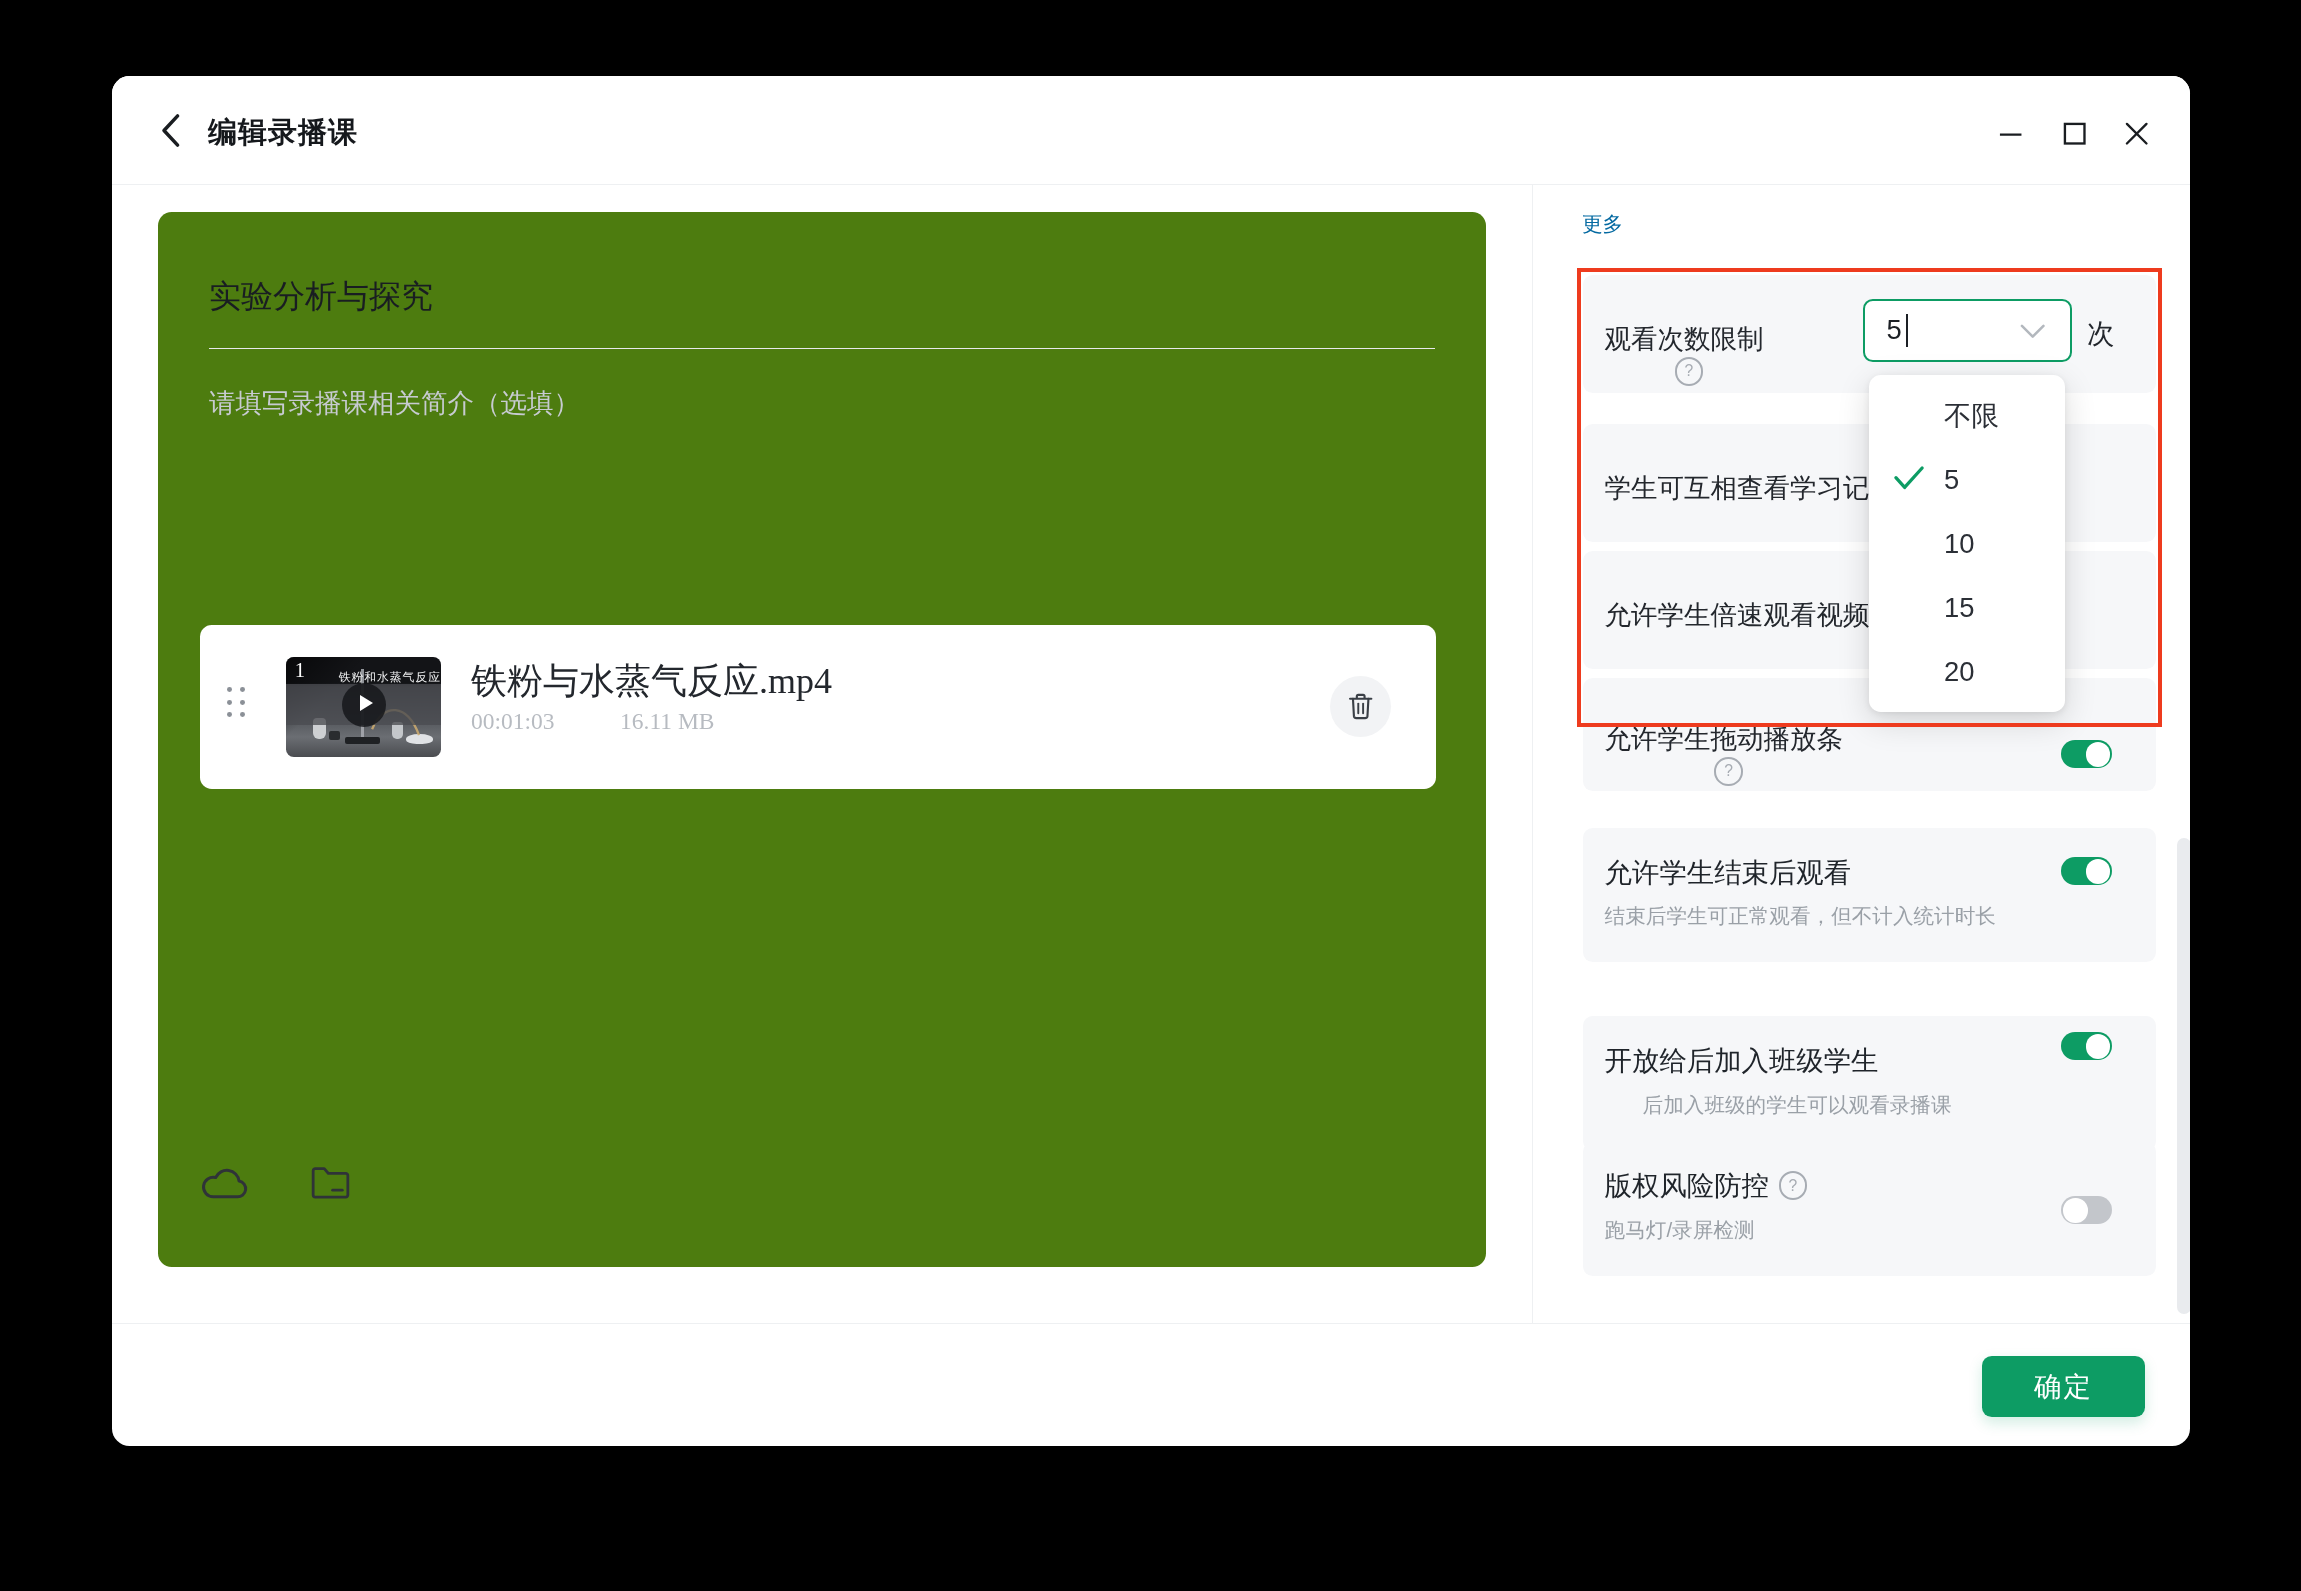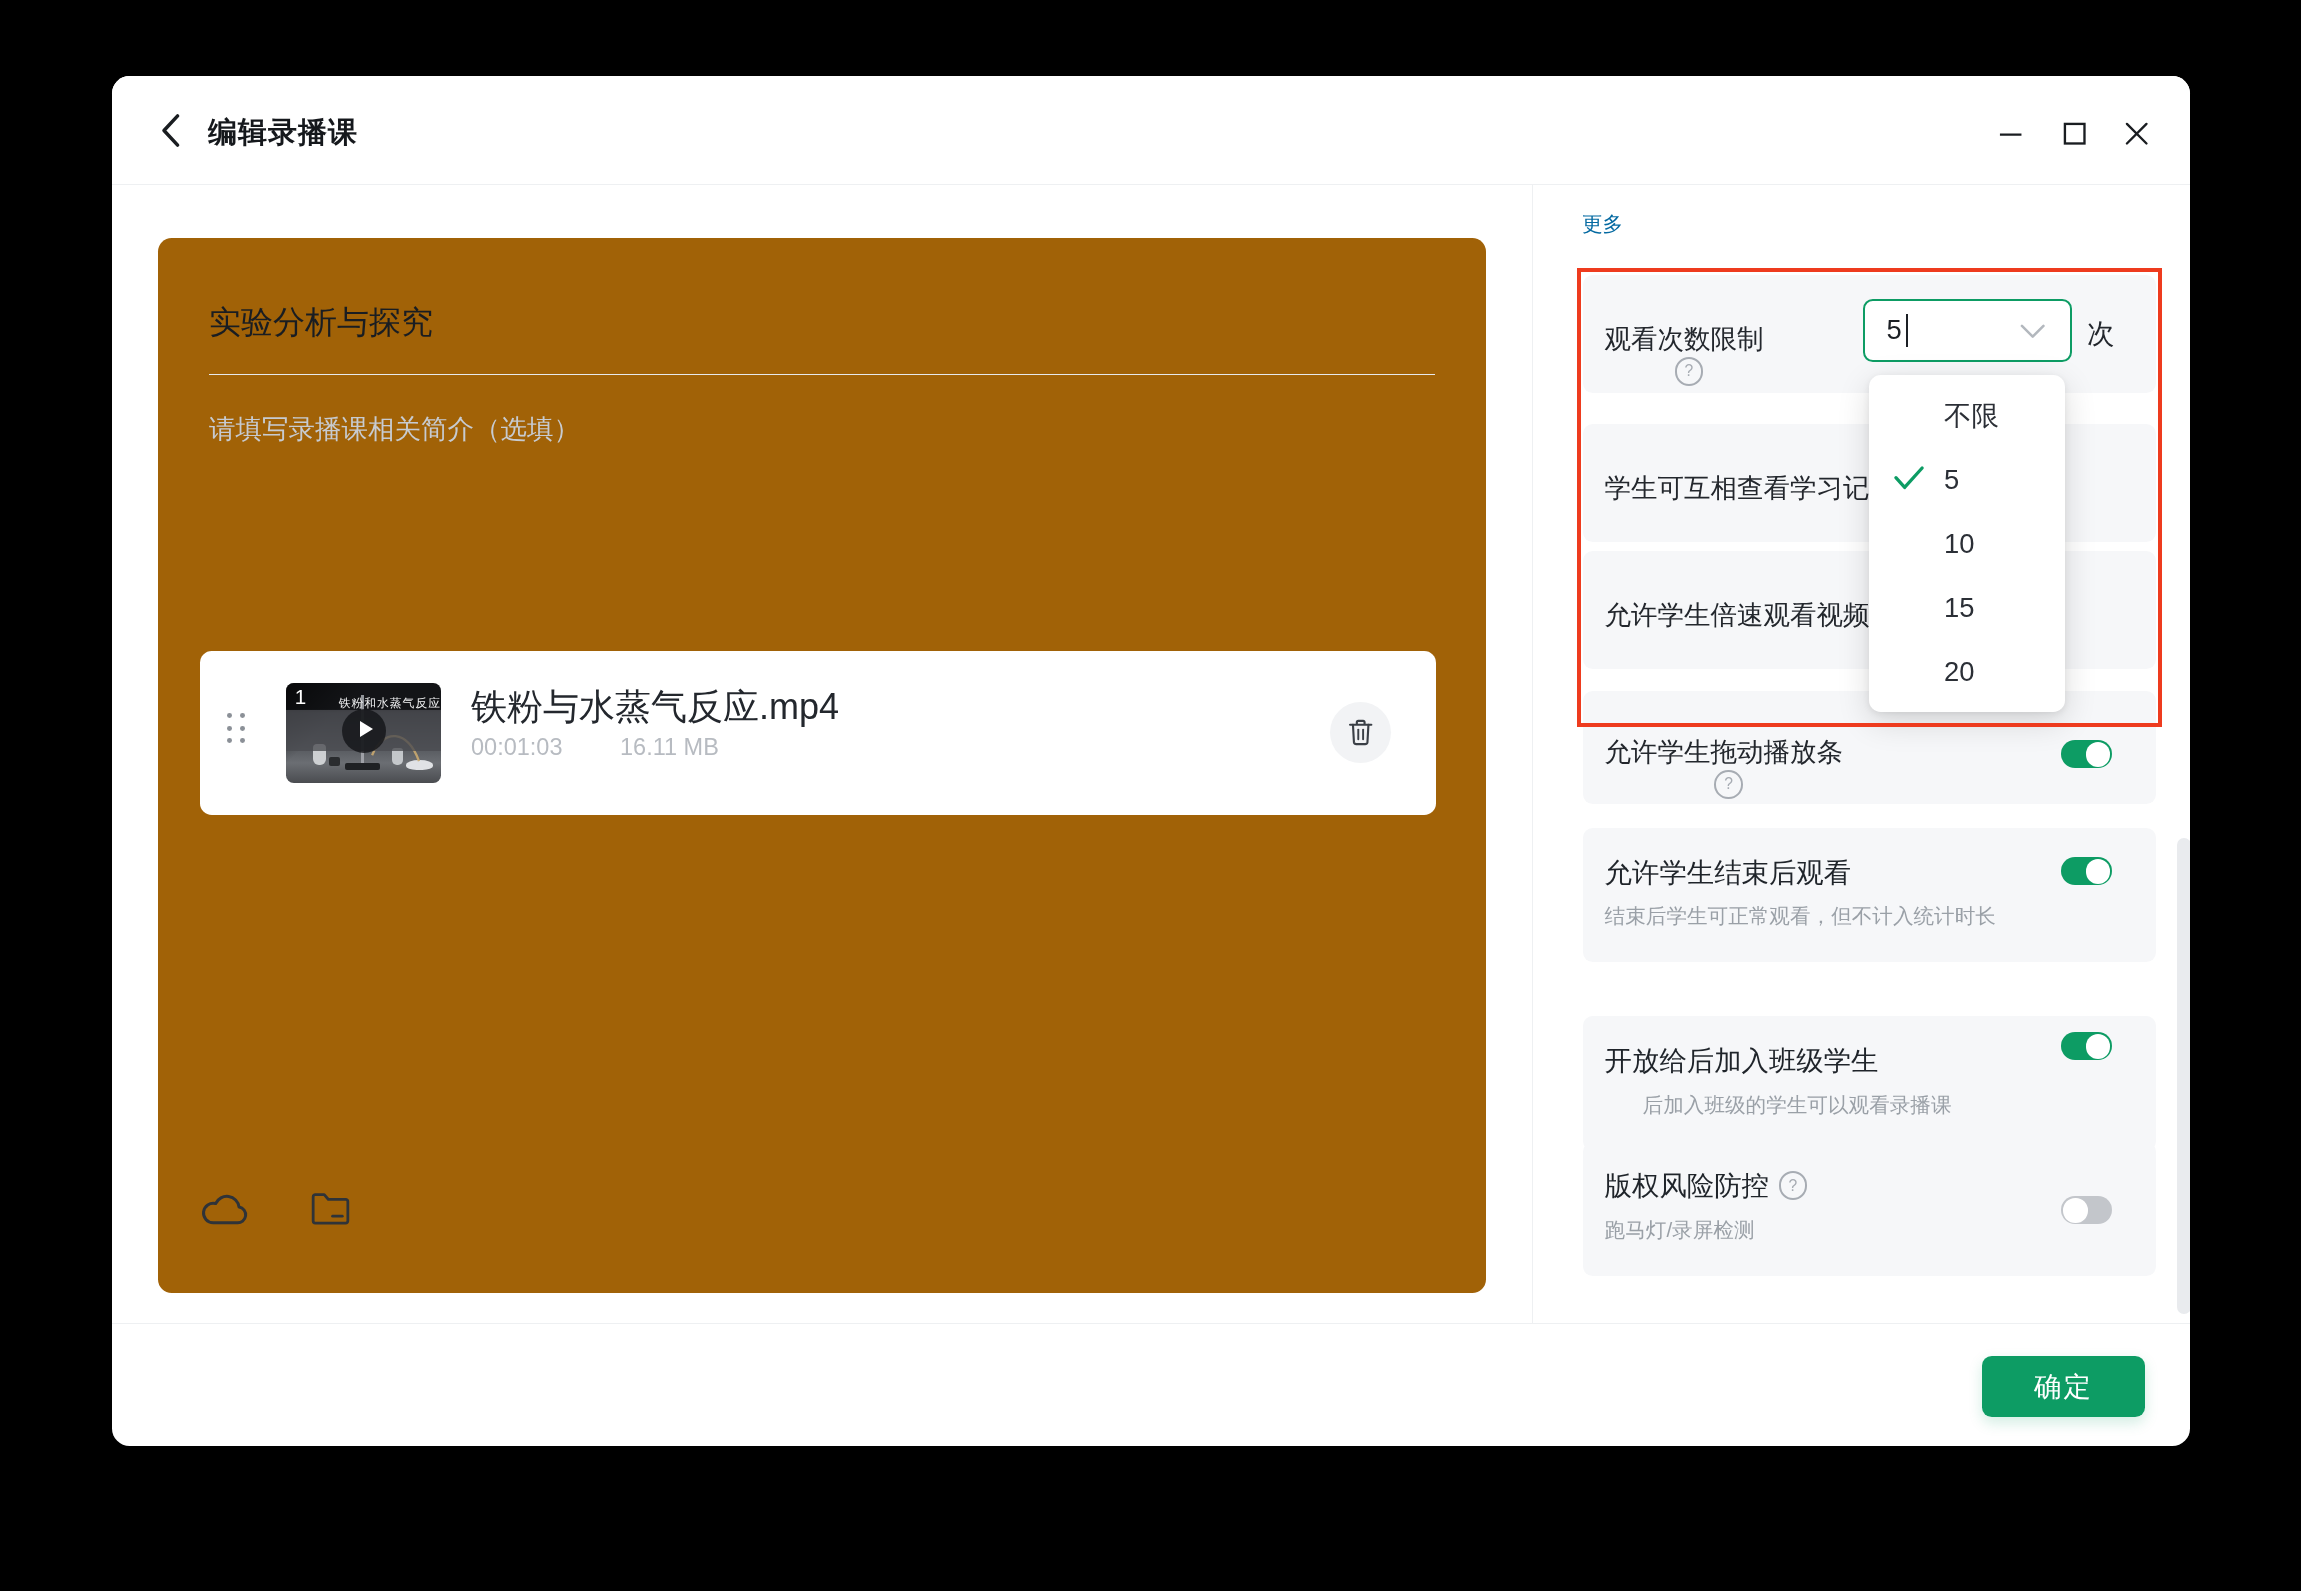--- a/index.html
+++ b/index.html
@@ -12,21 +12,21 @@
     position:absolute;left:112px;top:76px;width:2078px;height:1370px;
     background:#fff;border-radius:17.6px;overflow:hidden;
   }
   
   .hdr{position:absolute;left:0;top:0;width:2078px;height:108px;border-bottom:1px solid #eef0f2;background:#fff;}
   .back-btn{position:absolute;left:39px;top:35px;width:39px;height:39px;cursor:pointer;display:flex;align-items:center;justify-content:center;}
   .hdr-title{position:absolute;left:96px;top:37px;font-size:29px;font-weight:700;color:#15181c;letter-spacing:1px;}
   .win-btn{position:absolute;top:37px;width:41px;height:41px;display:flex;align-items:center;justify-content:center;cursor:pointer;}
   .win-min{left:1878px;} .win-max{left:1942px;} .win-close{left:2004px;}
   
-  .main-panel{position:absolute;left:46px;top:162px;width:1328px;height:1055px;background:#a16207;border-radius:13.7px;}
+  .main-panel{position:absolute;left:46px;top:136px;width:1328px;height:1055px;background:#4d7c0f;border-radius:13.7px;font-family:Liberation Serif, serif;}
   .course-title{position:absolute;left:51px;top:63px;font-size:32px;font-weight:500;color:#191d22;}
   .title-divider{position:absolute;left:51px;top:136px;width:1226px;height:1px;background:#e7e9ec;}
   .desc-placeholder{position:absolute;left:51px;top:173px;font-size:26.5px;color:#c7cbd1;}
   
   .video-card{position:absolute;left:42px;top:413px;width:1236px;height:164px;background:#fff;border-radius:11.8px;}
   .drag-handle{position:absolute;left:27.4px;top:62px;display:grid;grid-template-columns:repeat(2,4.9px);grid-gap:7.8px 7.8px;cursor:grab;}
   .drag-handle span{width:4.9px;height:4.9px;border-radius:50%;background:#8b9097;}
   .thumb{position:absolute;left:86px;top:32px;width:155px;height:100px;border-radius:7.8px;overflow:hidden;cursor:pointer;
     background:linear-gradient(180deg,#131417 0%,#131417 26%,#2e3034 30%,#53565b 62%,#6b6e73 80%,#4a4c50 100%);}
   .thumb::before{content:"";position:absolute;inset:0;background:linear-gradient(135deg,rgba(0,0,0,.6),rgba(0,0,0,0) 32%);}
@@ -186,21 +186,21 @@
   <div class="wl-unit">次</div>
 
   <div class="card" style="top:348px;height:118px;">
     <div class="card-label" style="top:46px;">学生可互相查看学习记录</div>
   </div>
 
   <div class="card" style="top:475px;height:118px;">
     <div class="card-label" style="top:46px;">允许学生倍速观看视频</div>
   </div>
 
-  <div class="card" style="top:615px;height:113px;">
+  <div class="card" style="top:602px;height:113px;">
     <div class="card-label" style="top:43px;">
       <span>允许学生拖动播放条</span>
       <span class="help">?</span>
     </div>
   </div>
   <div class="toggle on" style="top:664px;">
       <span class="knob"></span>
     </div>
 
   <div class="card" style="top:752px;height:134px;">

